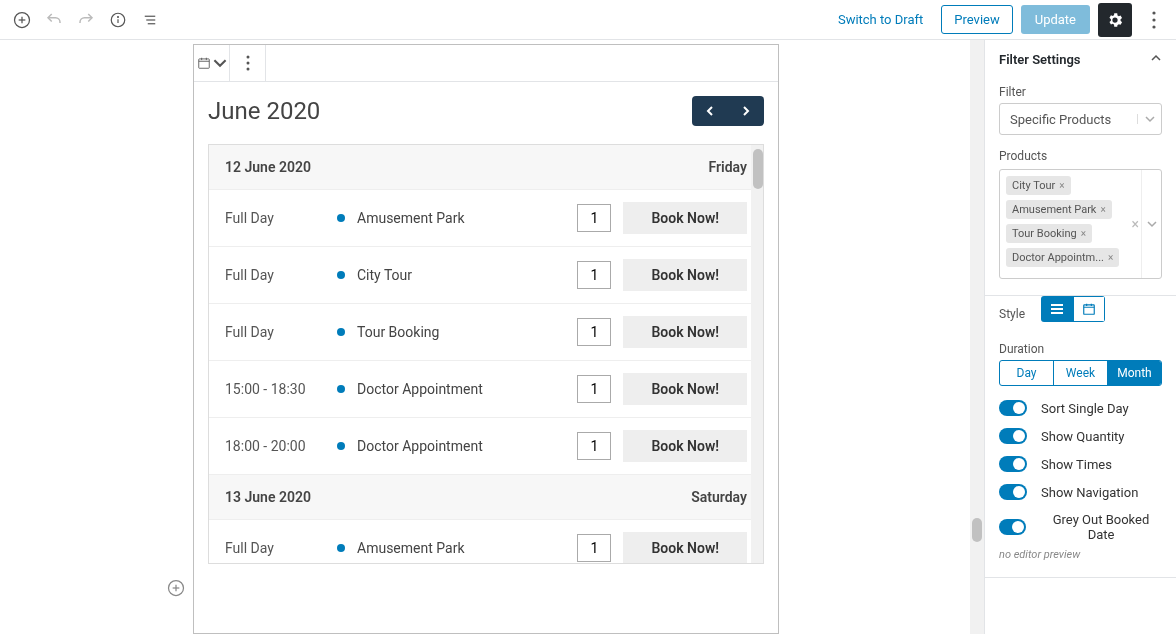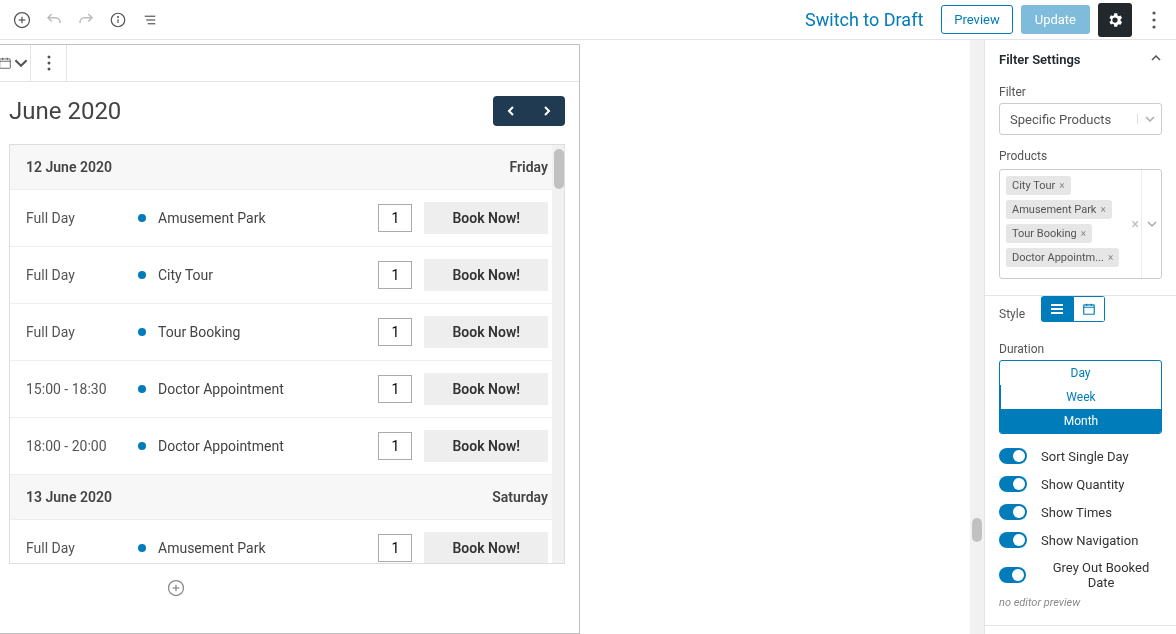--- a/index.html
+++ b/index.html
@@ -2,27 +2,27 @@
 <html><head>
 <meta charset="utf-8">
 <style>
 * { box-sizing: border-box; margin: 0; padding: 0; font-family: -apple-system, BlinkMacSystemFont, "Segoe UI", Roboto, sans-serif; }
 body { width: 1176px; height: 634px; overflow: hidden; background: #fff; color: #23282d; font-size: 13px; }
 .toolbar-top { height: 40px; border-bottom: 1px solid #e2e4e7; display: flex; align-items: center; padding: 0 8px; justify-content: space-between; }
 .toolbar-left { display: flex; align-items: center; gap: 4px; }
 .toolbar-right { display: flex; align-items: center; gap: 8px; }
 .toolbar-icon { width: 28px; height: 28px; display: flex; align-items: center; justify-content: center; cursor: pointer; border-radius: 3px; color: #555; }
 .toolbar-icon.circle-plus svg { width:20px; height:20px; }
-.link-blue { color: #007cba; cursor:pointer; font-size:18px; text-decoration:none; padding:0 10px; }
+.link-blue { color: #007cba; cursor:pointer; font-size:13px; text-decoration:none; padding:0 10px; }
 .btn-preview { border:1px solid #007cba; color:#007cba; background:#fff; padding:6px 12px; border-radius:3px; cursor:pointer; font-size:13px; }
 .btn-update { background:#7fbcdb; color:#fff; border:none; padding:7px 14px; border-radius:3px; cursor:default; font-size:13px; }
 .gear-btn { background:#23282d; width:34px; height:34px; display:flex; align-items:center; justify-content:center; border-radius:3px; color:#fff; cursor:pointer; }
 
 .workspace { display:flex; height:594px; }
-.canvas-area { flex:1; position:relative; display:flex; padding-top:4px; overflow:hidden; }
+.canvas-area { flex:1; position:relative; display:flex; justify-content:center; padding-top:4px; overflow:hidden; }
 .editor-block { width:586px; border:1px solid #bfbfbf; position:relative; left:-6px; }
 .block-toolbar { display:flex; border-bottom:1px solid #e2e4e7; }
 .block-tool { width:36px; height:36px; display:flex; align-items:center; justify-content:center; border-right:1px solid #e2e4e7; cursor:pointer; }
 .cal-icon-small svg { width:14px; height:14px; color:#555; }
 .block-body { padding:14px 14px 0 14px; height:516px; overflow:hidden; position:relative; }
 .cal-header { display:flex; justify-content:space-between; align-items:center; margin-bottom:18px; }
 .cal-title { font-size:24px; color:#444; font-weight:400; }
 .nav-arrows { background:#203a52; border-radius:4px; display:flex; overflow:hidden; }
 .nav-arrow { width:36px; height:30px; display:flex; align-items:center; justify-content:center; color:#fff; cursor:pointer; }
 .nav-arrow svg { width:10px; height:10px; }
@@ -59,21 +59,21 @@
 .tags-box { border:1px solid #ccc; border-radius:3px; padding:6px; display:flex; flex-wrap:wrap; gap:5px; align-items:flex-start; min-height:110px; position:relative; margin-top:6px; }
 .tags-inner { display:flex; flex-wrap:wrap; gap:5px; width:118px; }
 .tag { background:#e6e6e6; border-radius:3px; padding:3px 6px; font-size:11px; color:#555; display:flex; align-items:center; gap:4px; white-space:nowrap; }
 .tag .x { font-size:10px; cursor:pointer; color:#888; }
 .tags-side { position:absolute; right:0; top:0; bottom:0; width:20px; border-left:1px solid #eee; display:flex; flex-direction:column; align-items:center; justify-content:center; gap:30px; color:#aaa; }
 .tags-clear { position:absolute; right:22px; top:50%; transform:translateY(-50%); color:#bbb; font-size:14px; cursor:pointer; }
 
 .style-toggle { display:inline-flex; border-radius:3px; overflow:hidden; margin-bottom:10px; }
 .style-toggle .opt { width:32px; height:26px; display:flex; align-items:center; justify-content:center; background:#007cba; color:#fff; cursor:pointer; }
 .style-toggle .opt.inactive { background:#fff; color:#007cba; border:1px solid #007cba; }
-.seg-group { display:flex; border:1px solid #007cba; border-radius:3px; overflow:hidden; margin-top:4px; margin-bottom:14px;flex-direction:column; }
+.seg-group { display:flex; border:1px solid #007cba; border-radius:3px; overflow:hidden; margin-top:4px; margin-bottom:14px; }
 .seg { flex:1; text-align:center; padding:5px 0; font-size:12px; color:#007cba; cursor:pointer; }
 .seg+.seg { border-left:1px solid #007cba; }
 .seg.active { background:#007cba; color:#fff; }
 .toggle-row { display:flex; align-items:center; gap:14px; margin:12px 0;text-align:center; }
 .switch { width:28px; height:16px; background:#007cba; border-radius:10px; position:relative; cursor:pointer; }
 .switch::after { content:''; position:absolute; width:12px; height:12px; background:#fff; border-radius:50%; top:2px; right:2px; }
 .toggle-label { font-size:13px; color:#333; }
 .editor-note { font-size:11px; font-style:italic; color:#888; margin-top:-6px; }
 
 .chev svg { width:12px; height:12px; }

